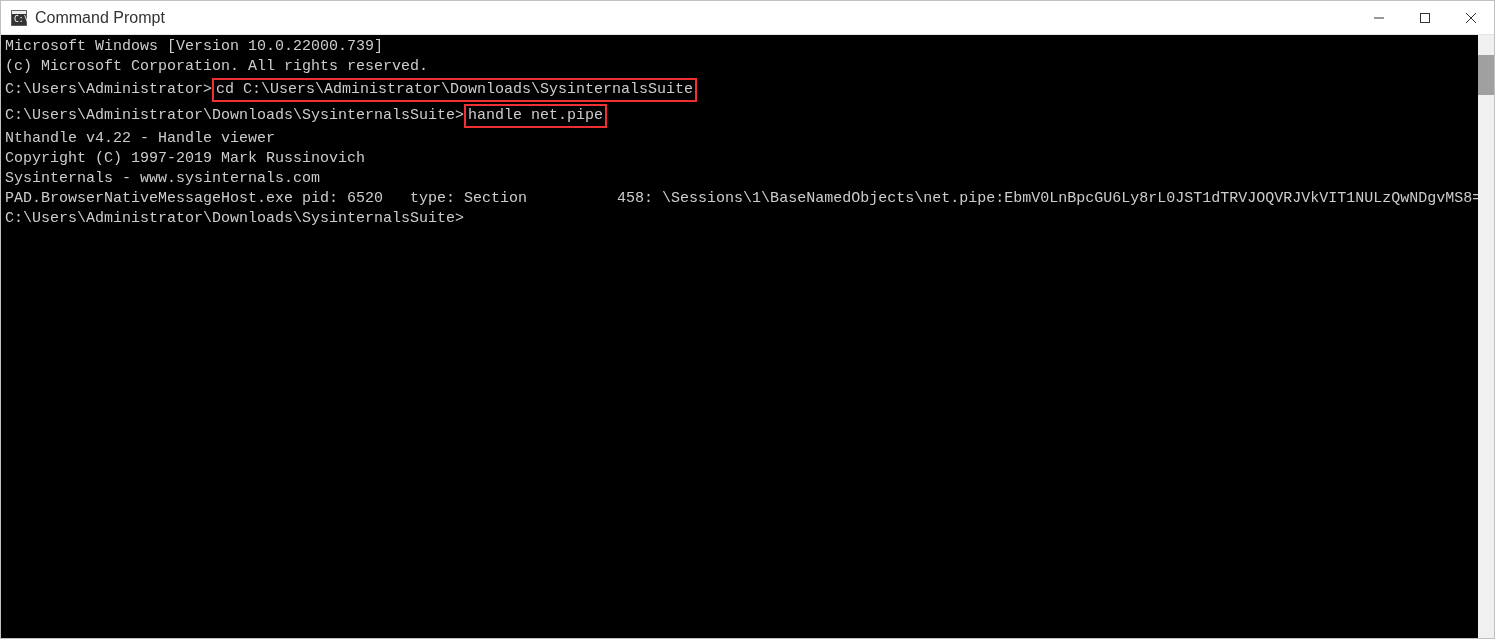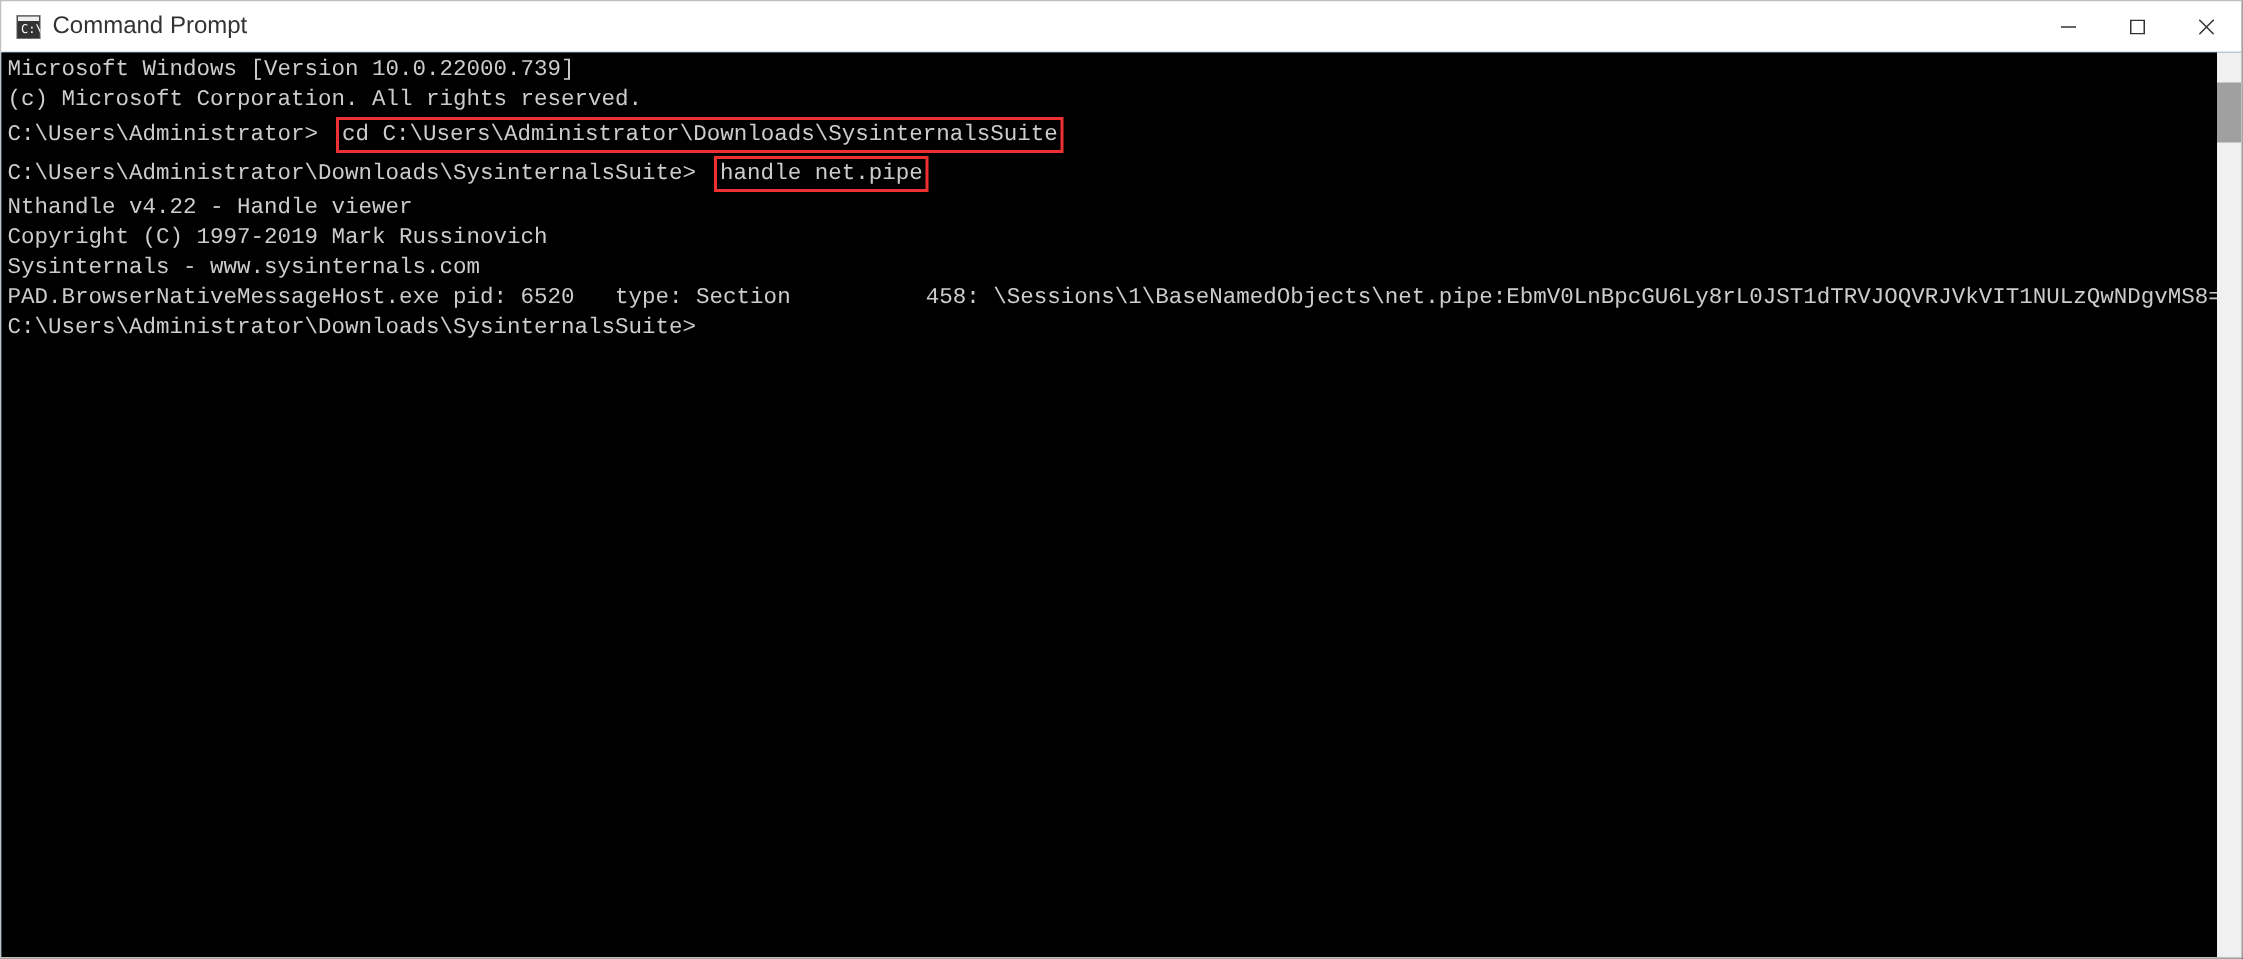--- a/index.html
+++ b/index.html
@@ -48,41 +48,41 @@
       height: 100%;
       display: flex;
       align-items: center;
       justify-content: center;
       color: #333;
     }
     .win-btn svg { width: 10px; height: 10px; }
     .terminal-wrapper {
       flex: 1;
       display: flex;
-      background: #0369a1;
+      background: #3b82f6;
       position: relative;
       text-decoration: underline;
     }
     .terminal {
       flex: 1;
       background: #000;
       color: #ccc;
       font-family: Consolas, "Courier New", monospace;
       font-size: 15px;
       line-height: 20px;
       padding: 2px 4px;
       white-space: pre;
       overflow: hidden;
     }
     .line { display: block; }
     .highlight-box {
       display: inline-block;
       border: 2px solid #ee3030;
       padding: 0 2px;
-      margin: 1px 12px;
+      margin: 1px 0;
     }
     .scrollbar {
       width: 16px;
       background: #f0f0f0;
       position: relative;
     }
     .scroll-thumb {
       width: 100%;
       height: 40px;
       background: #a0a0a0;

